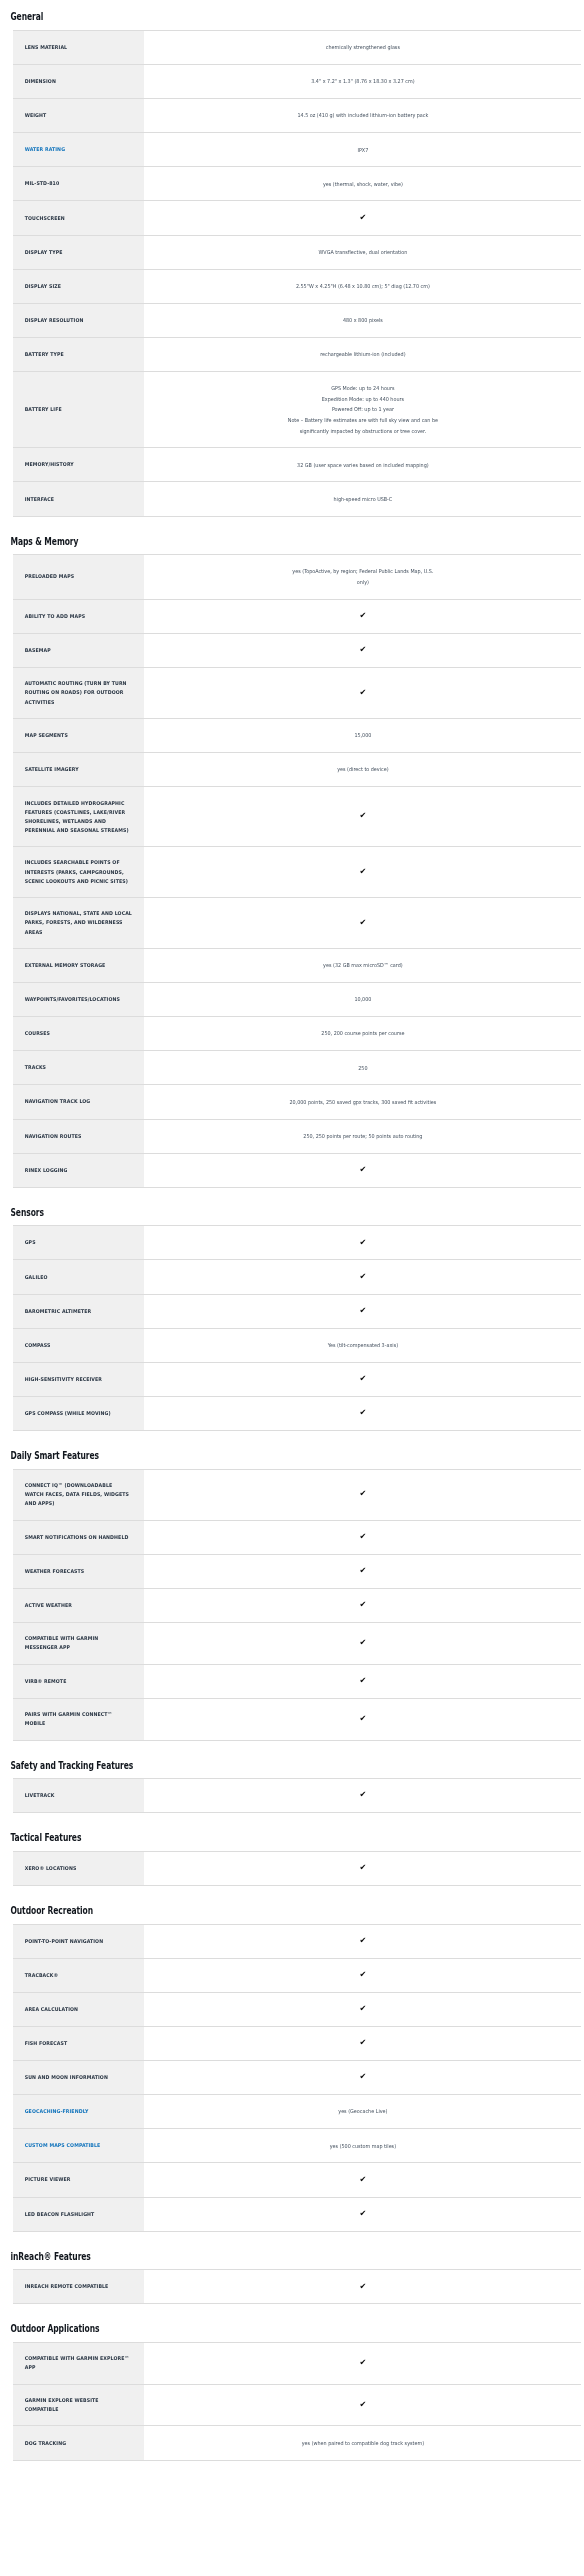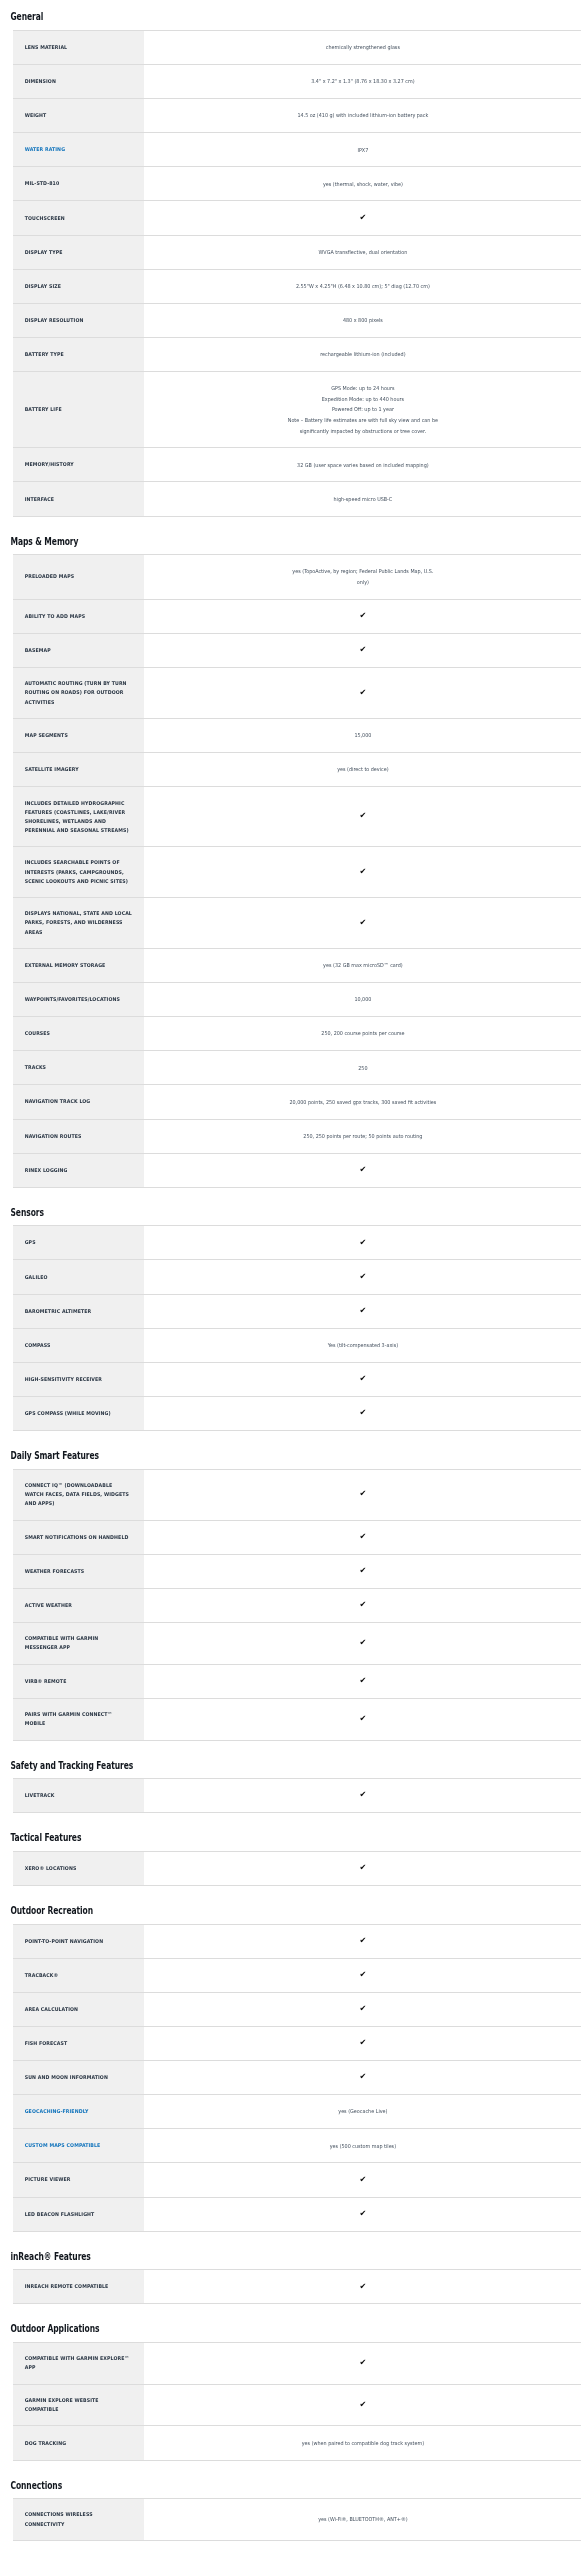--- a/index.html
+++ b/index.html
@@ -448,29 +448,16 @@
             <tr>
               <td class="spec-label">DOG TRACKING</td>
               <td class="spec-value">
                 <span class="vline">yes (when paired to compatible dog track system)</span>
               </td>
             </tr>
           </tbody>
         </table>
       </div>
       <div class="section-gap"></div>
-      <div class="spec-section">
-        <div class="section-title">Connections</div>
-        <table class="spec-table">
-          <tbody>
-            <tr>
-              <td class="spec-label">CONNECTIONS WIRELESS CONNECTIVITY</td>
-              <td class="spec-value">
-                <span class="vline">yes (Wi-Fi®, BLUETOOTH®, ANT+®)</span>
-              </td>
-            </tr>
-          </tbody>
-        </table>
-      </div>
       <div class="section-gap"></div>
     </div>
 </div>
 
 
 </body></html>

